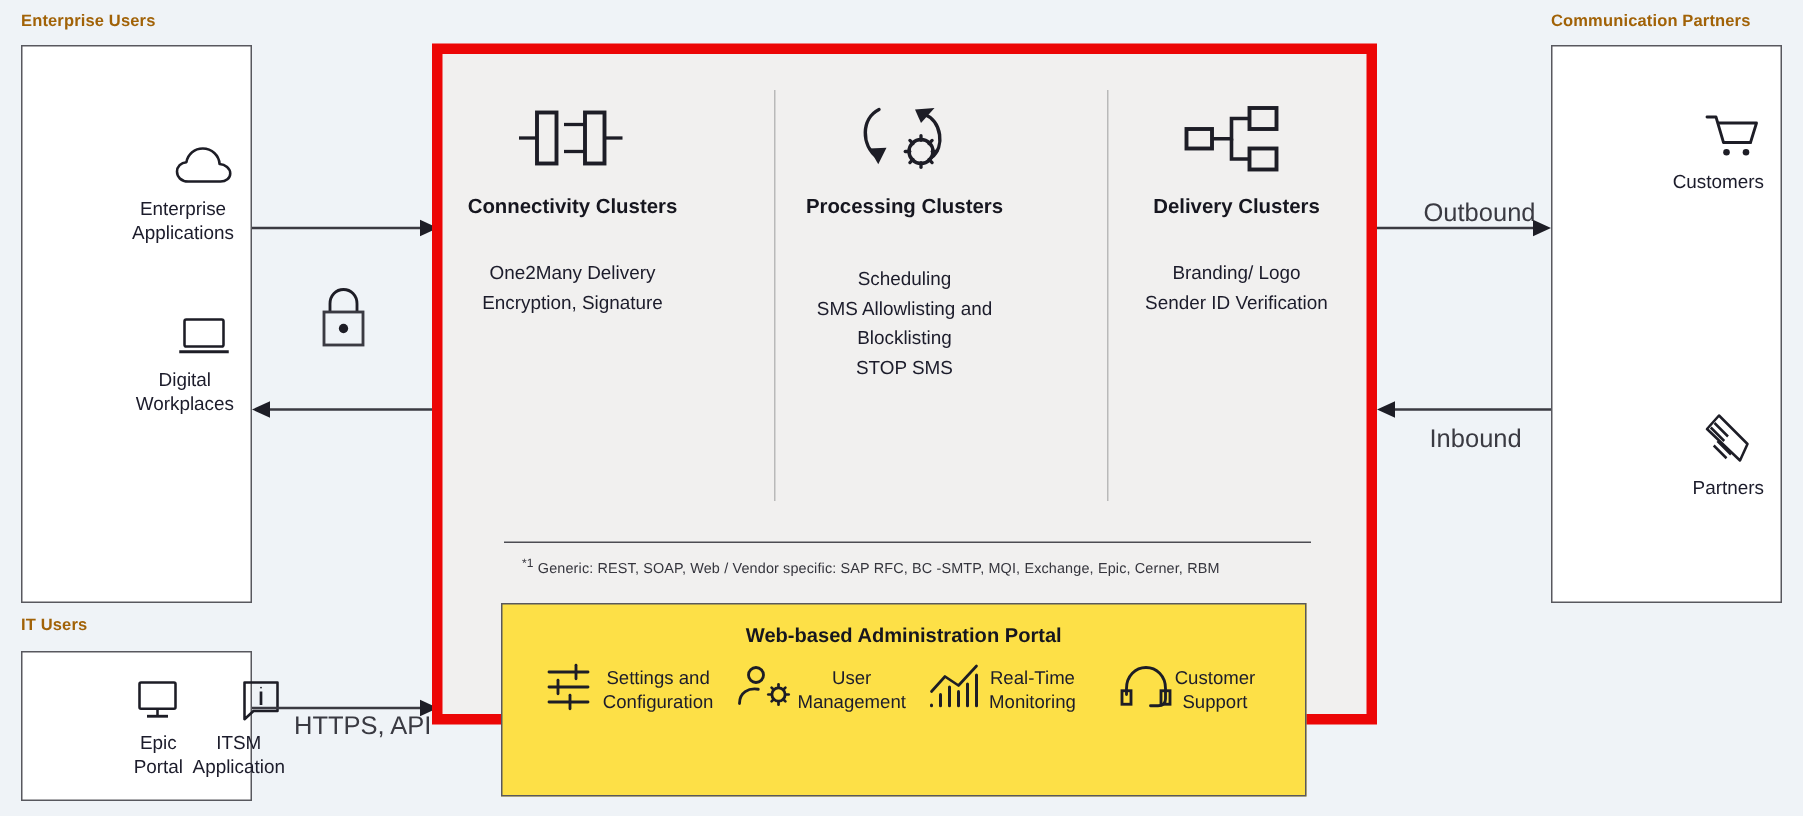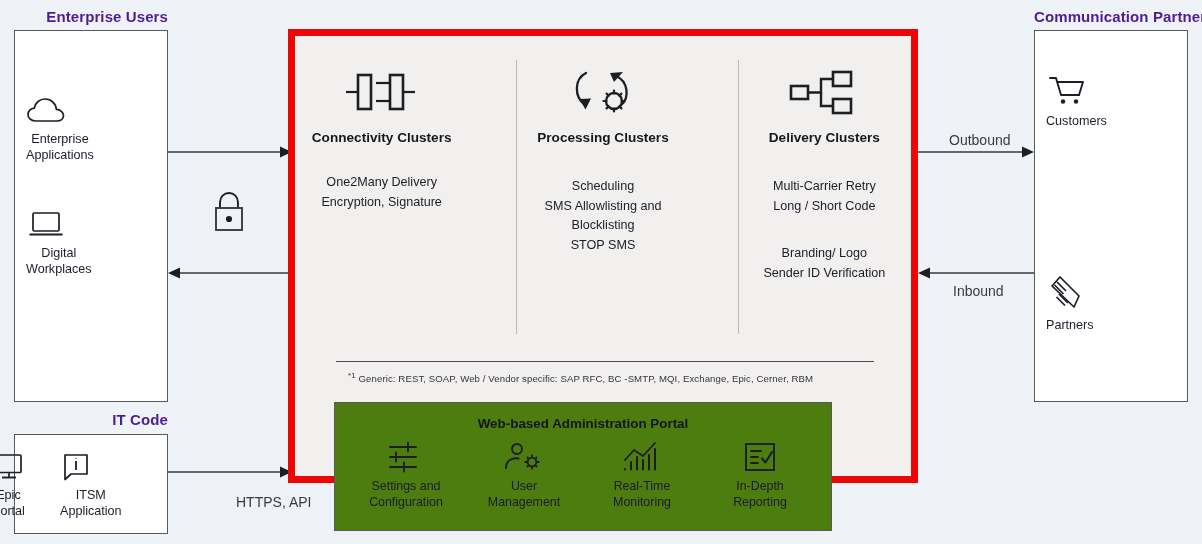--- a/index.html
+++ b/index.html
@@ -16,41 +16,41 @@
     overflow: hidden;
   }
   .stage {
     position: absolute;
     inset: 0;
   }
   .abs { position: absolute; }
 
   
   .group-title {
-    font-size: 15px;
+    font-size: 11px;
     font-weight: bold;
-    color: #4c1d95;
-    text-align: right;
+    color: #a16207;
+    text-align: left;
     letter-spacing: .1px;
     white-space: nowrap;
   }
 
   
   .side-panel {
     background: #ffffff;
     border: 1.4px solid #58585e;
     box-sizing: border-box;
   }
 
   
   .entity {
     position: absolute;
     display: flex;
     flex-direction: column;
-    align-items: flex-start;
+    align-items: flex-end;
     width: 130px;
   }
   .entity .ico {
     height: 40px;
     display: flex;
     align-items: flex-end;
     justify-content: center;
     margin-bottom: 6px;
   }
   .entity .lbl {
@@ -140,42 +140,41 @@
     letter-spacing: .1px;
     white-space: nowrap;
   }
   .footnote sup { font-size: 8px; }
 
   
   .admin-box {
     position: absolute;
     left: 334px;
     top: 402px;
-    width: 498px;
+    width: 537px;
     height: 129px;
-    background: #4d7c0f;
+    background: #fde047;
     border: 1.4px solid #58585e;
     box-sizing: border-box;
   }
   .admin-title {
     text-align: center;
     font-size: 13.4px;
     font-weight: bold;
     margin-top: 13px;
     color: #16161f;
   }
   .admin-items {
     display: flex;
     justify-content: space-around;
     margin-top: 9px;
     padding: 0 12px;
   }
   .admin-item {
     display: flex;
-    flex-direction: column;
     align-items: center;
     width: 98px;
   }
   .admin-item .ico {
     height: 34px;
     display: flex;
     align-items: center;
     justify-content: center;
   }
   .admin-item .lbl {
@@ -183,21 +182,21 @@
     font-size: 12.4px;
     line-height: 15.5px;
     text-align: center;
     white-space: pre-line;
     color: #1c1c2b;
   }
 
   
   .conn-label {
     position: absolute;
-    font-size: 14px;
+    font-size: 17px;
     color: #3a3a42;
     white-space: nowrap;
   }
   .lock-icon { position: absolute; }
   svg { display: block; overflow: visible; }
 </style>
 </head>
 <body>
 
 <div class="stage">
@@ -222,21 +221,21 @@
     <span class="ico">
       <svg width="40" height="32" viewBox="0 0 40 32">
         <rect x="7" y="5" width="26" height="18" rx="1.2" fill="none" stroke="#1d1d26" stroke-width="1.7"></rect>
         <line x1="3.5" y1="26.5" x2="36.5" y2="26.5" stroke="#1d1d26" stroke-width="1.9"></line>
       </svg>
     </span>
     <span class="lbl">Digital
 Workplaces</span>
   </div>
 
-  <div class="abs group-title" style="left:14px; top:411px; width:154px;">IT Code</div>
+  <div class="abs group-title" style="left:14px; top:411px; width:154px;">IT Users</div>
 
   <div class="abs side-panel" style="left:14px; top:434px; width:154px; height:100px;"></div>
 
   <div class="entity" style="left:-8px; top:442px; width:130px;">
     <span class="ico">
       <svg width="34" height="30" viewBox="0 0 34 30">
         <rect x="5" y="3" width="24" height="17.5" rx="1" fill="none" stroke="#1d1d26" stroke-width="1.7"></rect>
         <line x1="17" y1="20.5" x2="17" y2="25" stroke="#1d1d26" stroke-width="1.7"></line>
         <line x1="10" y1="25.5" x2="24" y2="25.5" stroke="#1d1d26" stroke-width="1.9"></line>
       </svg>
@@ -271,21 +270,21 @@
       <path d="M12 20 V14.5 C12 8.9 16 5 21 5 C26 5 30 8.9 30 14.5 V20" fill="none" stroke="#1d1d26" stroke-width="1.9"></path>
       <rect x="8" y="20" width="26" height="22" fill="none" stroke="#3a3a42" stroke-width="1.9"></rect>
       <circle cx="21" cy="31" r="3.1" fill="#1d1d26"></circle>
     </svg>
   </div>
 
   <svg class="abs" style="left:166px; top:462px; width:130px; height:20px;">
     <line x1="2" y1="10" x2="114" y2="10" stroke="#3a3a42" stroke-width="1.6"></line>
     <polygon points="114,4.5 126,10 114,15.5" fill="#1d1d26"></polygon>
   </svg>
-  <div class="conn-label" style="left:196px; top:494px;margin-left:40px;">HTTPS, API</div>
+  <div class="conn-label" style="left:196px; top:474px;">HTTPS, API</div>
 
   <div class="core-frame"></div>
 
   <div class="cluster-cols">
 
     <div class="cluster-col">
       <div class="cluster-ico">
         <svg width="78" height="52" viewBox="0 0 78 52">
           <rect x="15" y="8" width="13" height="34" fill="none" stroke="#1d1d26" stroke-width="2.6"></rect>
           <line x1="3" y1="25" x2="15" y2="25" stroke="#1d1d26" stroke-width="2.2"></line>
@@ -331,22 +330,20 @@
       <div class="cluster-ico">
         <svg width="78" height="52" viewBox="0 0 78 52">
           <rect x="6" y="19" width="17" height="13" fill="none" stroke="#1d1d26" stroke-width="2.6"></rect>
           <rect x="48" y="5" width="18" height="14" fill="none" stroke="#1d1d26" stroke-width="2.6"></rect>
           <rect x="48" y="32" width="18" height="14" fill="none" stroke="#1d1d26" stroke-width="2.6"></rect>
           <path d="M23 25.5 H36 V12 H48" fill="none" stroke="#1d1d26" stroke-width="2.4"></path>
           <path d="M36 25.5 V39 H48" fill="none" stroke="#1d1d26" stroke-width="2.4"></path>
         </svg>
       </div>
       <div class="cluster-name">Delivery Clusters</div>
-      <div class="cluster-feats">Multi-Carrier Retry
-Long / Short Code</div>
       <div class="cluster-feats second">Branding/ Logo
 Sender ID Verification</div>
     </div>
 
   </div>
 
   <div class="foot-rule"></div>
   <div class="footnote"><sup>*1</sup><span> Generic: REST, SOAP, Web / Vendor specific: SAP RFC, BC -SMTP, MQI, Exchange, Epic, Cerner, RBM</span></div>
 
   <div class="admin-box">
@@ -403,36 +400,32 @@
               <line x1="22" y1="19" x2="22" y2="28.5"></line>
               <line x1="28" y1="14" x2="28" y2="28.5"></line>
               <line x1="34" y1="8" x2="34" y2="28.5"></line>
             </g>
           </svg>
         </span>
         <span class="lbl">Real-Time
 Monitoring</span>
       </div>
 
+
       <div class="admin-item">
         <span class="ico">
-          <svg width="36" height="32" viewBox="0 0 36 32">
-            <rect x="4" y="3" width="28" height="26" fill="none" stroke="#1d1d26" stroke-width="1.9"></rect>
-            <g stroke="#1d1d26" stroke-width="1.8" stroke-linecap="round">
-              <line x1="9" y1="10" x2="19" y2="10"></line>
-              <line x1="9" y1="16" x2="16" y2="16"></line>
-              <line x1="9" y1="22" x2="16" y2="22"></line>
-            </g>
-            <path d="M20 17.5 L23.5 21.5 L30 11" fill="none" stroke="#1d1d26" stroke-width="2" stroke-linejoin="round" stroke-linecap="round"></path>
+          <svg width="38" height="32" viewBox="0 0 38 32">
+            <path d="M6 21 V17 C6 8.7 12 3 19 3 C26 3 32 8.7 32 17 V24 C32 27 30 28.5 27 28.5 H22" fill="none" stroke="#1d1d26" stroke-width="1.9" stroke-linecap="round"></path>
+            <rect x="3" y="18.5" width="6" height="9" fill="none" stroke="#1d1d26" stroke-width="1.9"></rect>
+            <rect x="29" y="18.5" width="6" height="9" fill="none" stroke="#1d1d26" stroke-width="1.9"></rect>
           </svg>
         </span>
-        <span class="lbl">In-Depth
-Reporting</span>
-      </div>
-
+        <span class="lbl">Customer
+Support</span>
+      </div>
 
     </div>
   </div>
 
   <svg class="abs" style="left:916px; top:140px; width:122px; height:150px;">
     <line x1="2" y1="12" x2="106" y2="12" stroke="#3a3a42" stroke-width="1.6"></line>
     <polygon points="106,6.5 118,12 106,17.5" fill="#1d1d26"></polygon>
     <line x1="118" y1="133" x2="14" y2="133" stroke="#3a3a42" stroke-width="1.6"></line>
     <polygon points="14,127.5 2,133 14,138.5" fill="#1d1d26"></polygon>
   </svg>

